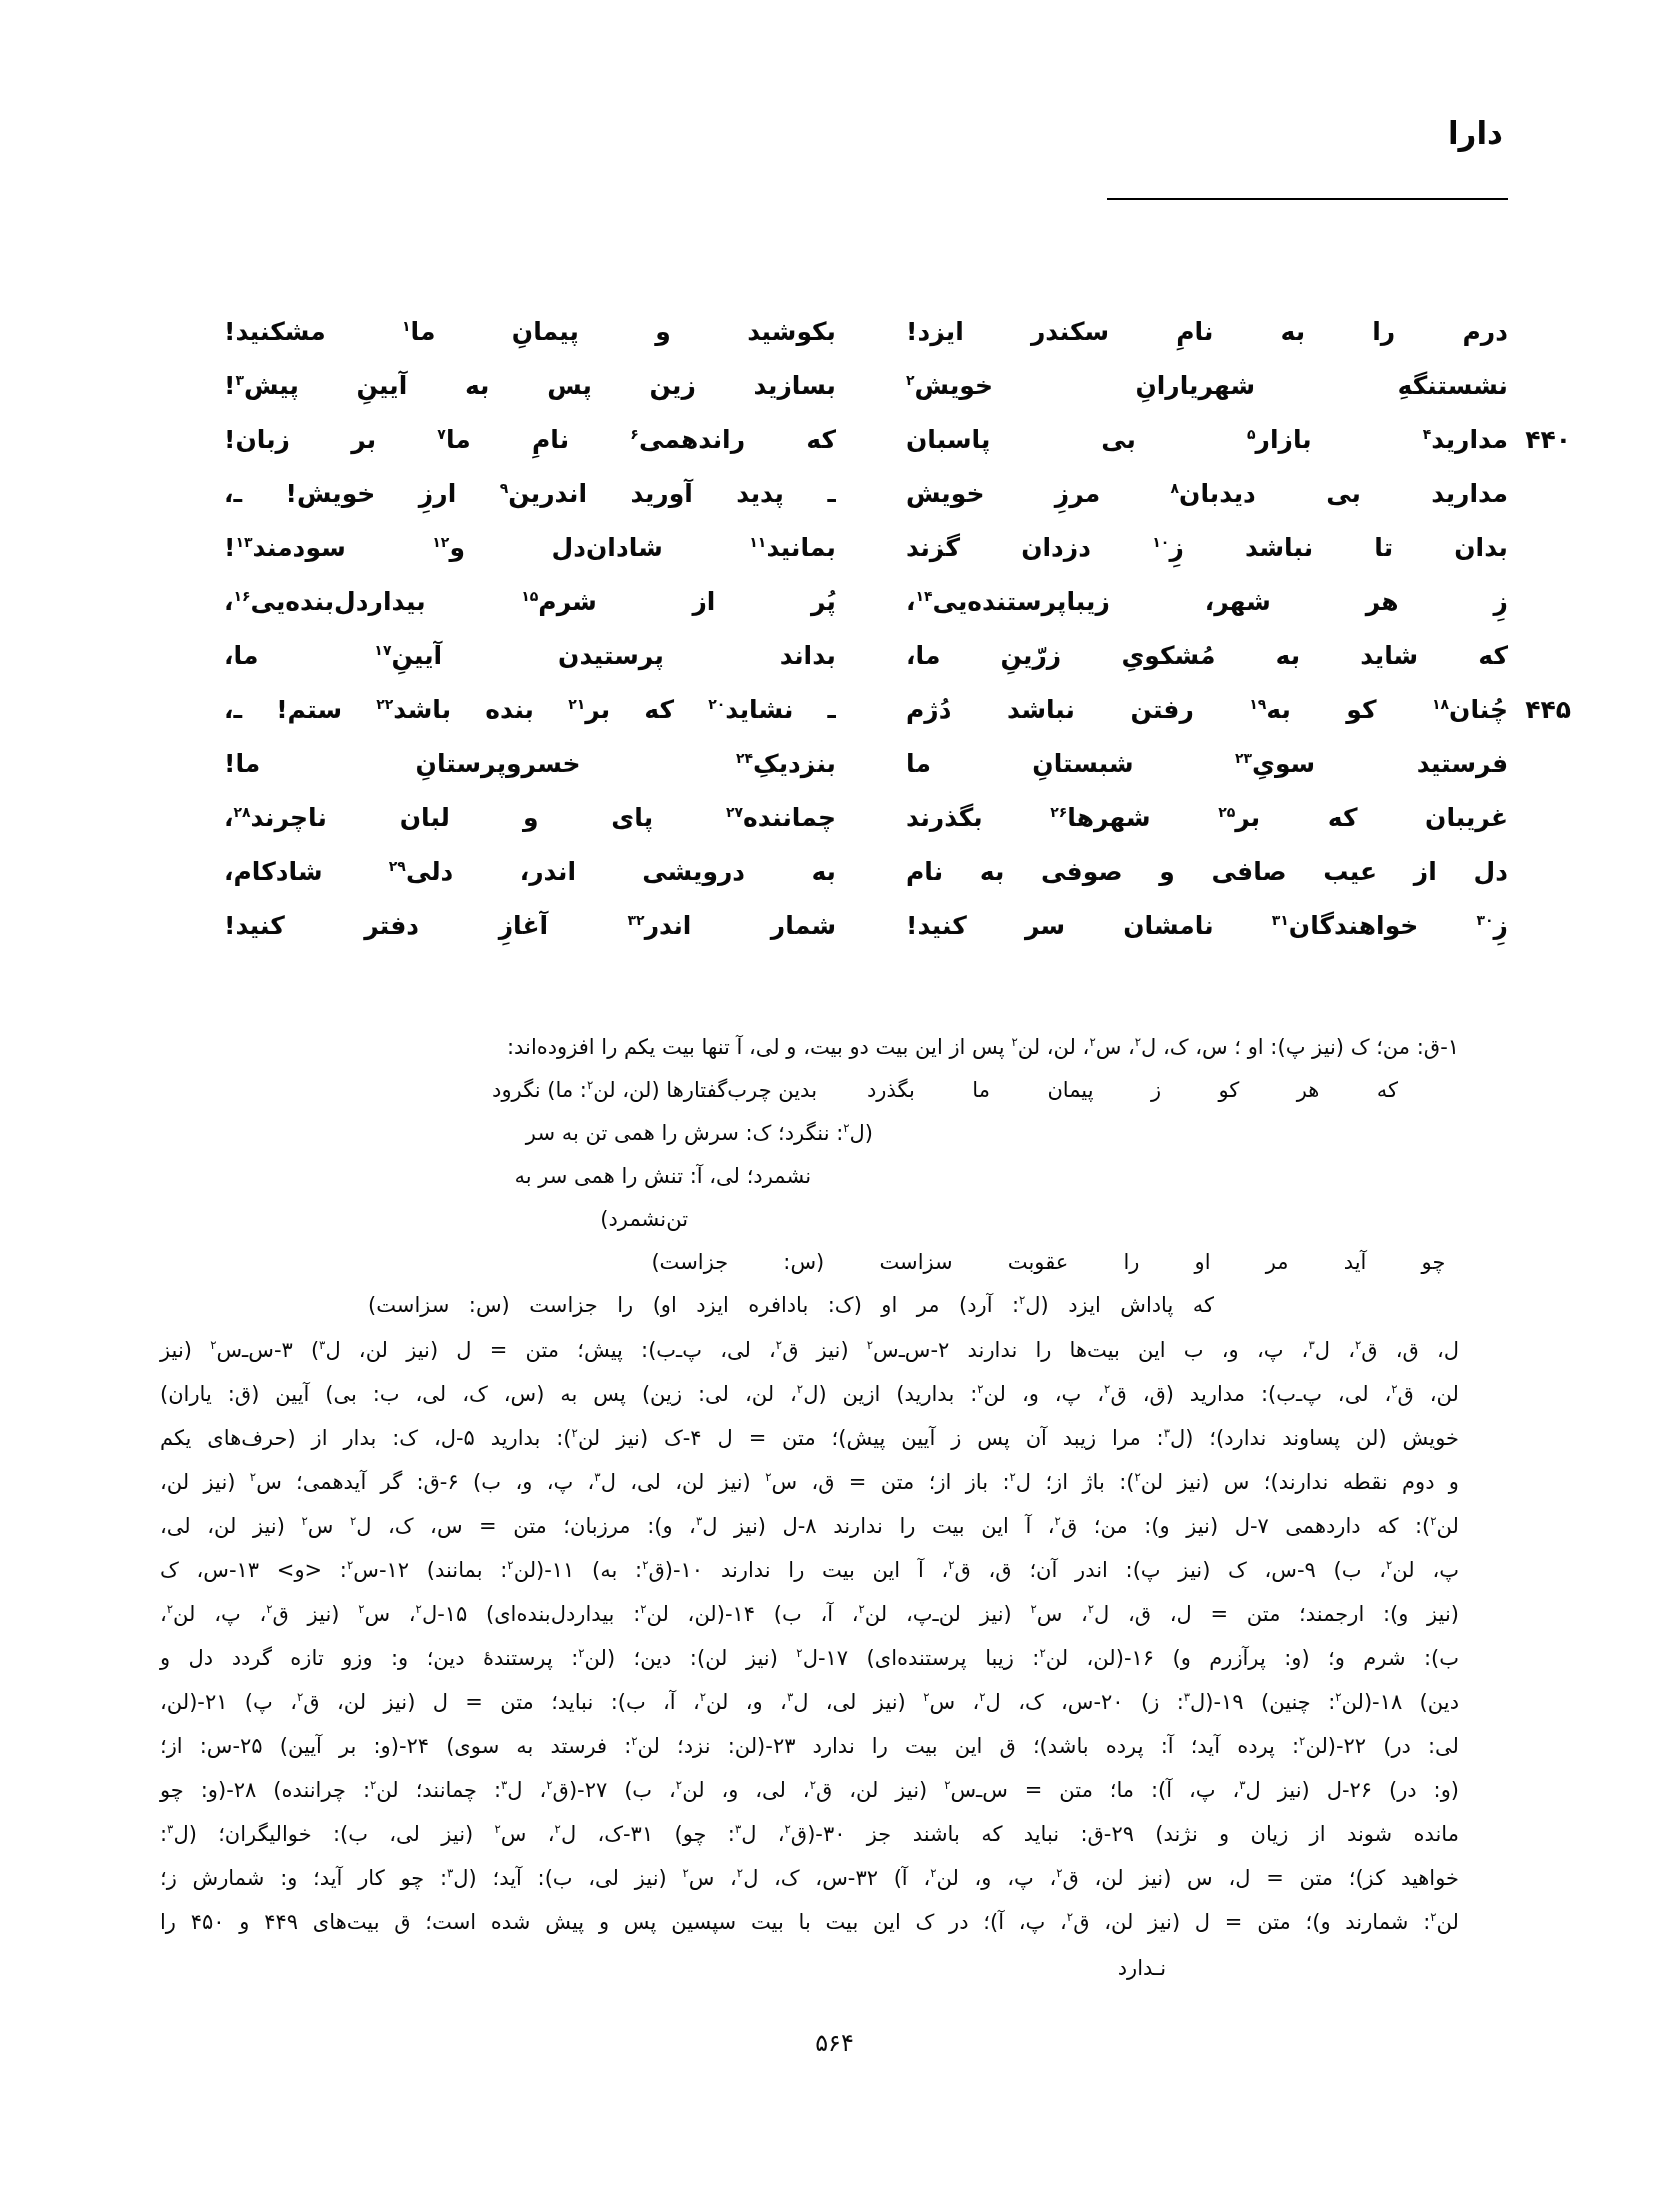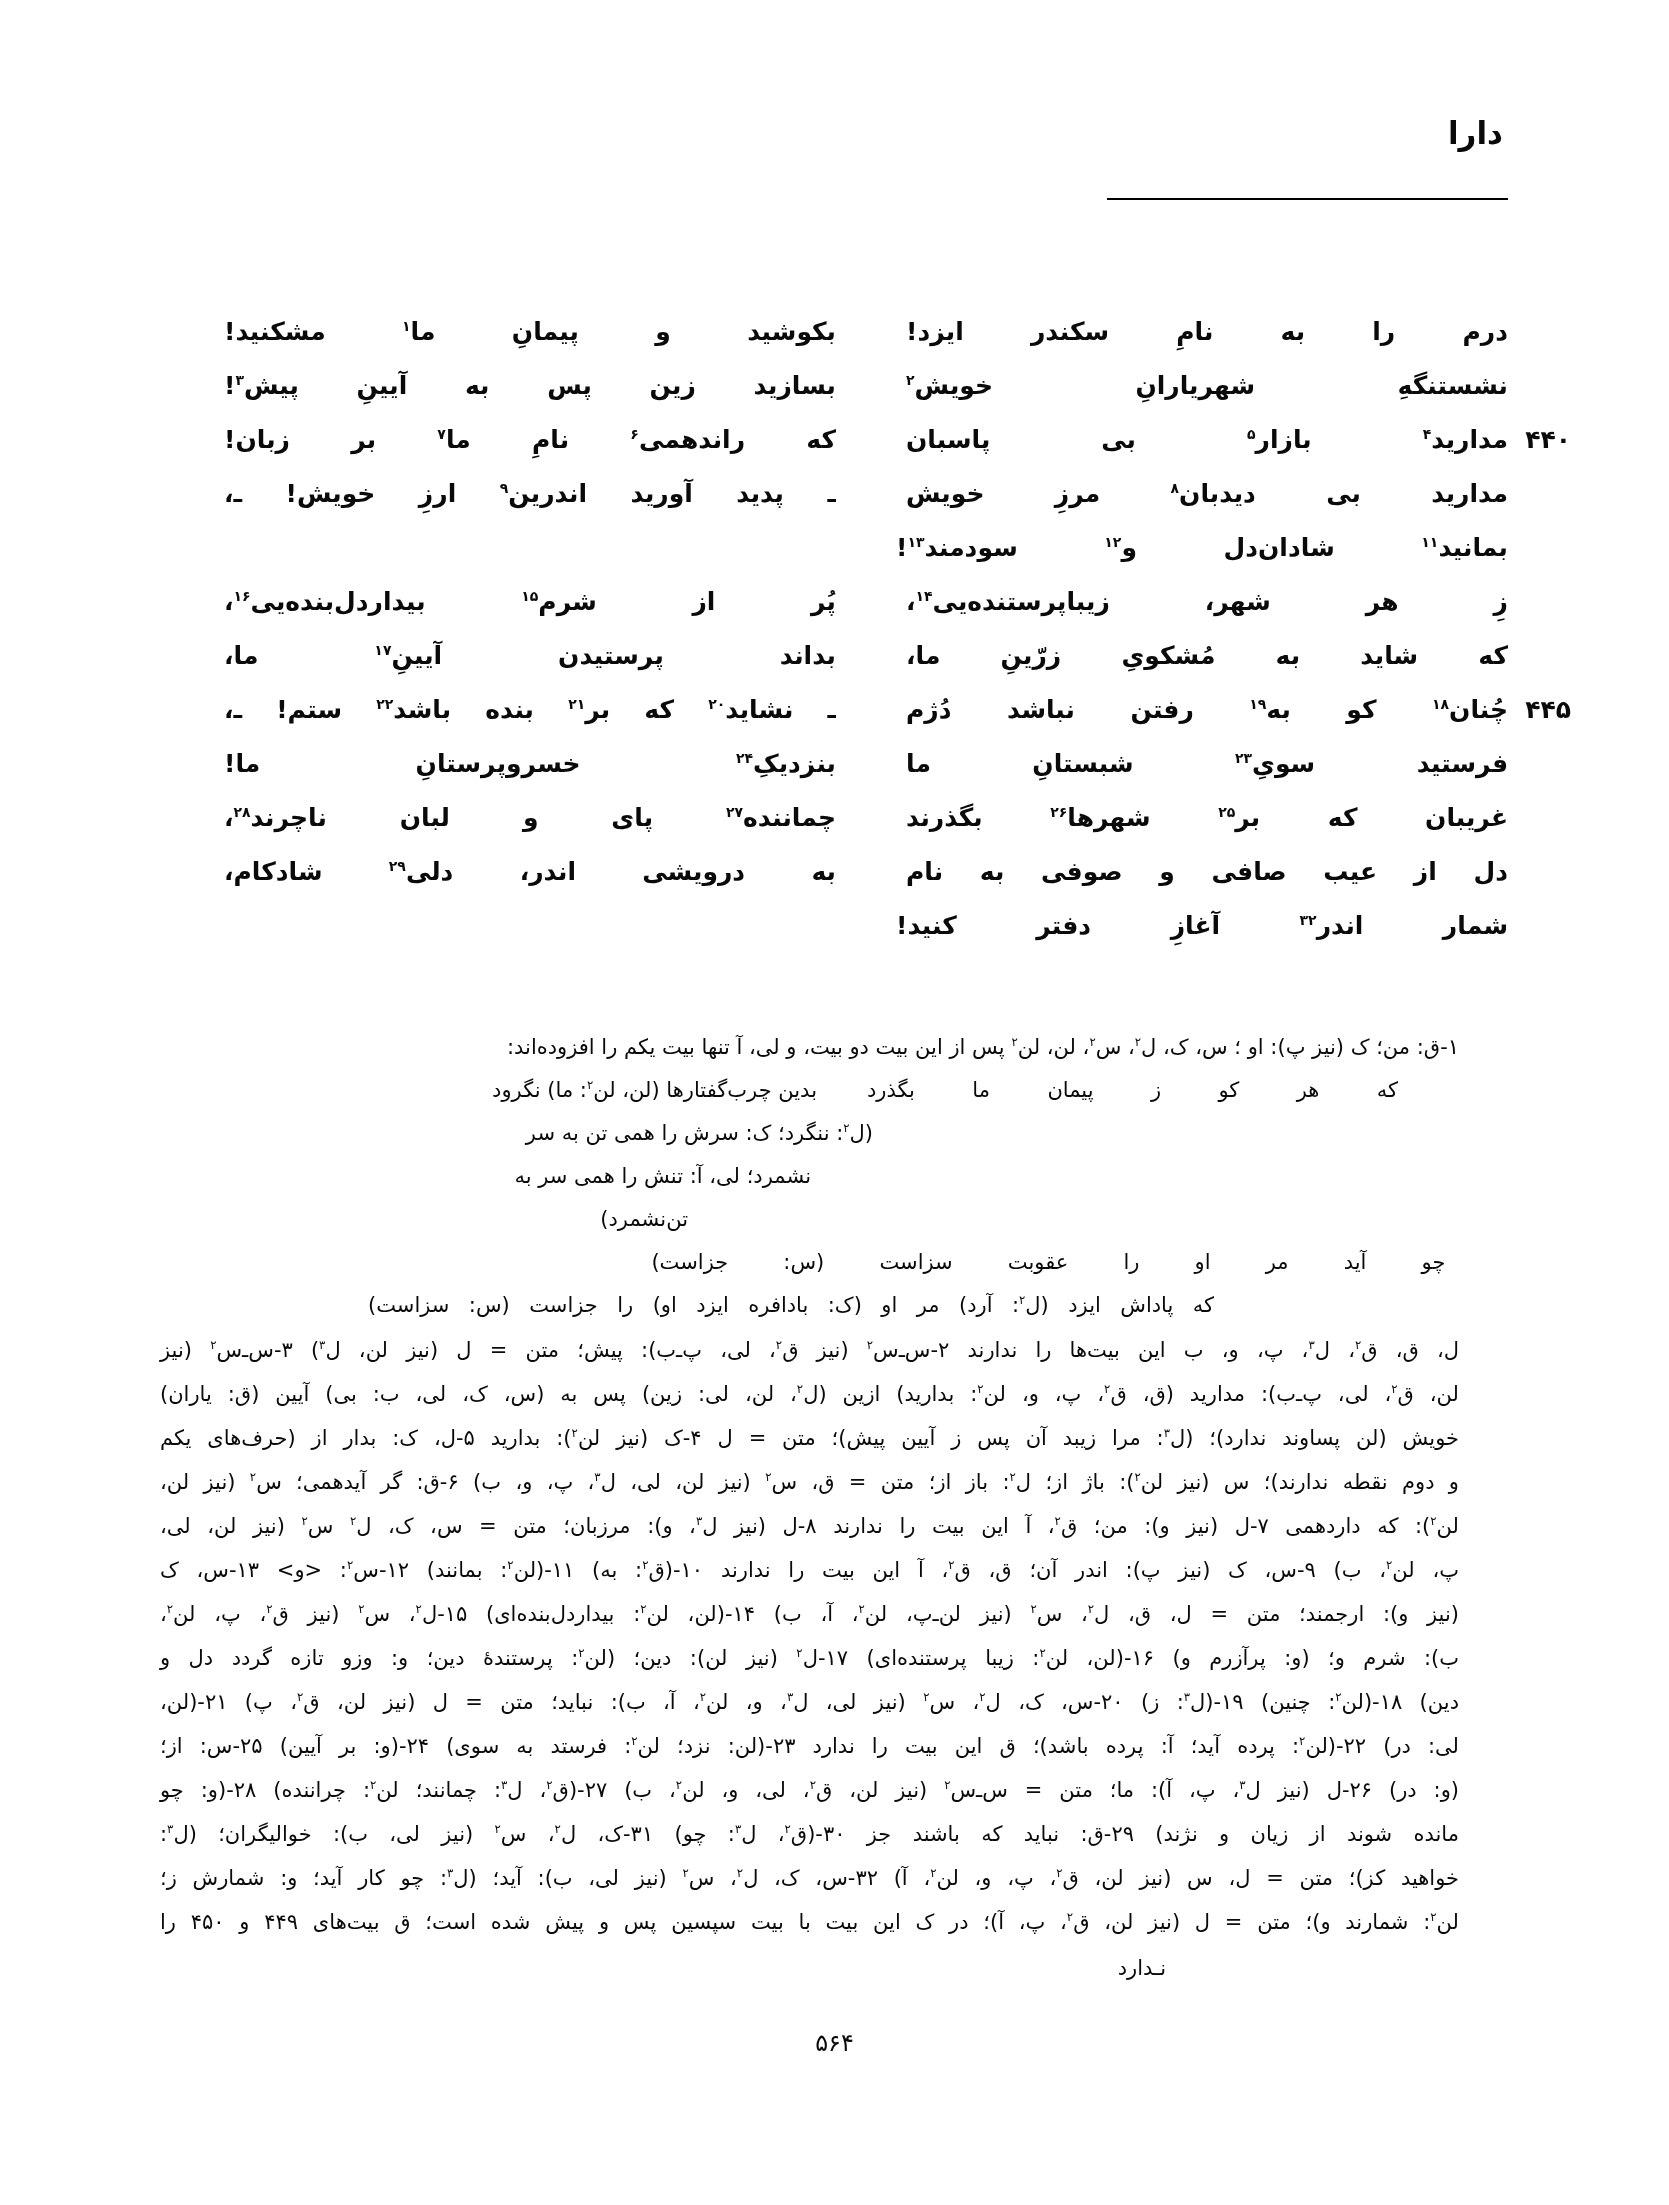--- a/index.html
+++ b/index.html
@@ -64,20 +64,21 @@
         <span class="hemi hr">مدارید<sup>۴</sup> بازار<sup>۵</sup> بی پاسبان</span>
         <span class="hemi hl">که راندهمی<sup>۶</sup> نامِ ما<sup>۷</sup> بر زبان!</span>
       </div>
       <div class="vrow">
         <span class="vnum"></span>
         <span class="hemi hr">مدارید بی دیدبان<sup>۸</sup> مرزِ خویش</span>
         <span class="hemi hl">ـ پدید آورید اندرین<sup>۹</sup> ارزِ خویش! ـ،</span>
       </div>
       <div class="vrow">
         <span class="vnum"></span>
+        <span class="hemi hr">بدان تا نباشد زِ<sup>۱۰</sup> دزدان گزند</span>
         <span class="hemi hl">بمانید<sup>۱۱</sup> شادان‌دل و<sup>۱۲</sup> سودمند<sup>۱۳</sup>!</span>
       </div>
       <div class="vrow">
         <span class="vnum"></span>
         <span class="hemi hr">زِ هر شهر، زیباپرستنده‌یی<sup>۱۴</sup>،</span>
         <span class="hemi hl">پُر از شرم<sup>۱۵</sup> بیداردل‌بنده‌یی<sup>۱۶</sup>،</span>
       </div>
       <div class="vrow">
         <span class="vnum"></span>
         <span class="hemi hr">که شاید به مُشکویِ زرّینِ ما،</span>
@@ -98,20 +99,21 @@
         <span class="hemi hr">غریبان که بر<sup>۲۵</sup> شهرها<sup>۲۶</sup> بگذرند</span>
         <span class="hemi hl">چماننده<sup>۲۷</sup> پای و لبان ناچرند<sup>۲۸</sup>،</span>
       </div>
       <div class="vrow">
         <span class="vnum"></span>
         <span class="hemi hr">دل از عیب صافی و صوفی به نام</span>
         <span class="hemi hl">به درویشی اندر، دلی<sup>۲۹</sup> شادکام،</span>
       </div>
       <div class="vrow">
         <span class="vnum"></span>
+        <span class="hemi hr">زِ<sup>۳۰</sup> خواهندگان<sup>۳۱</sup> نامشان سر کنید!</span>
         <span class="hemi hl">شمار اندر<sup>۳۲</sup> آغازِ دفتر کنید!</span>
       </div>
     </main>
 
   <section class="apparatus">
     <div class="fn1">۱-ق: من؛ ک (نیز پ): او ؛ س، ک، ل<sup>۲</sup>، س<sup>۲</sup>، لن، لن<sup>۲</sup> پس از این بیت دو بیت، و لی، آ تنها بیت یکم را افزوده‌اند:</div>
     <div class="qrow">
       <span class="qr">که هر کو ز پیمان ما بگذرد</span>
       <span class="ql">بدین چرب‌گفتارها (لن، لن<sup>۲</sup>: ما) نگرود</span>
     </div>

